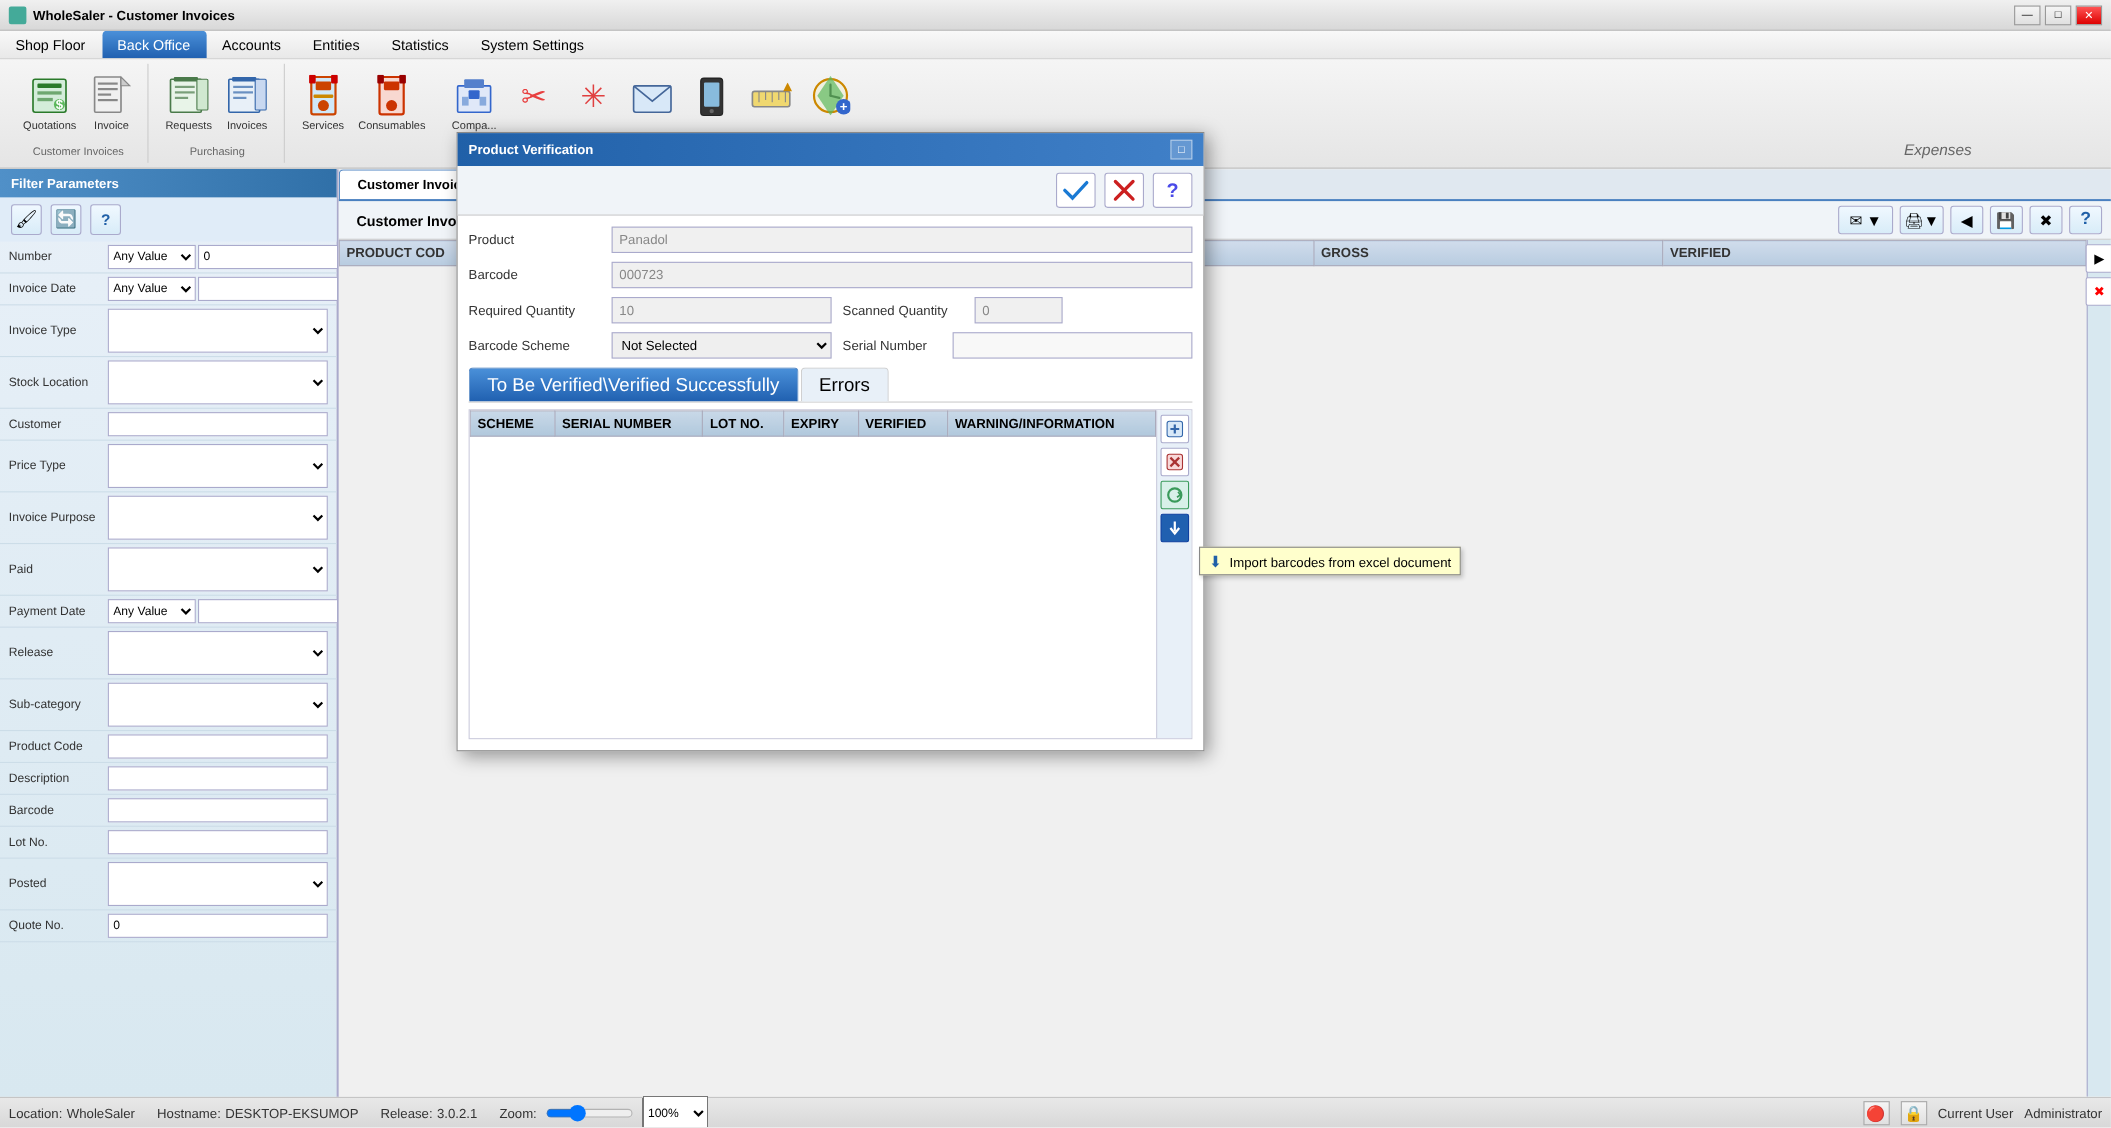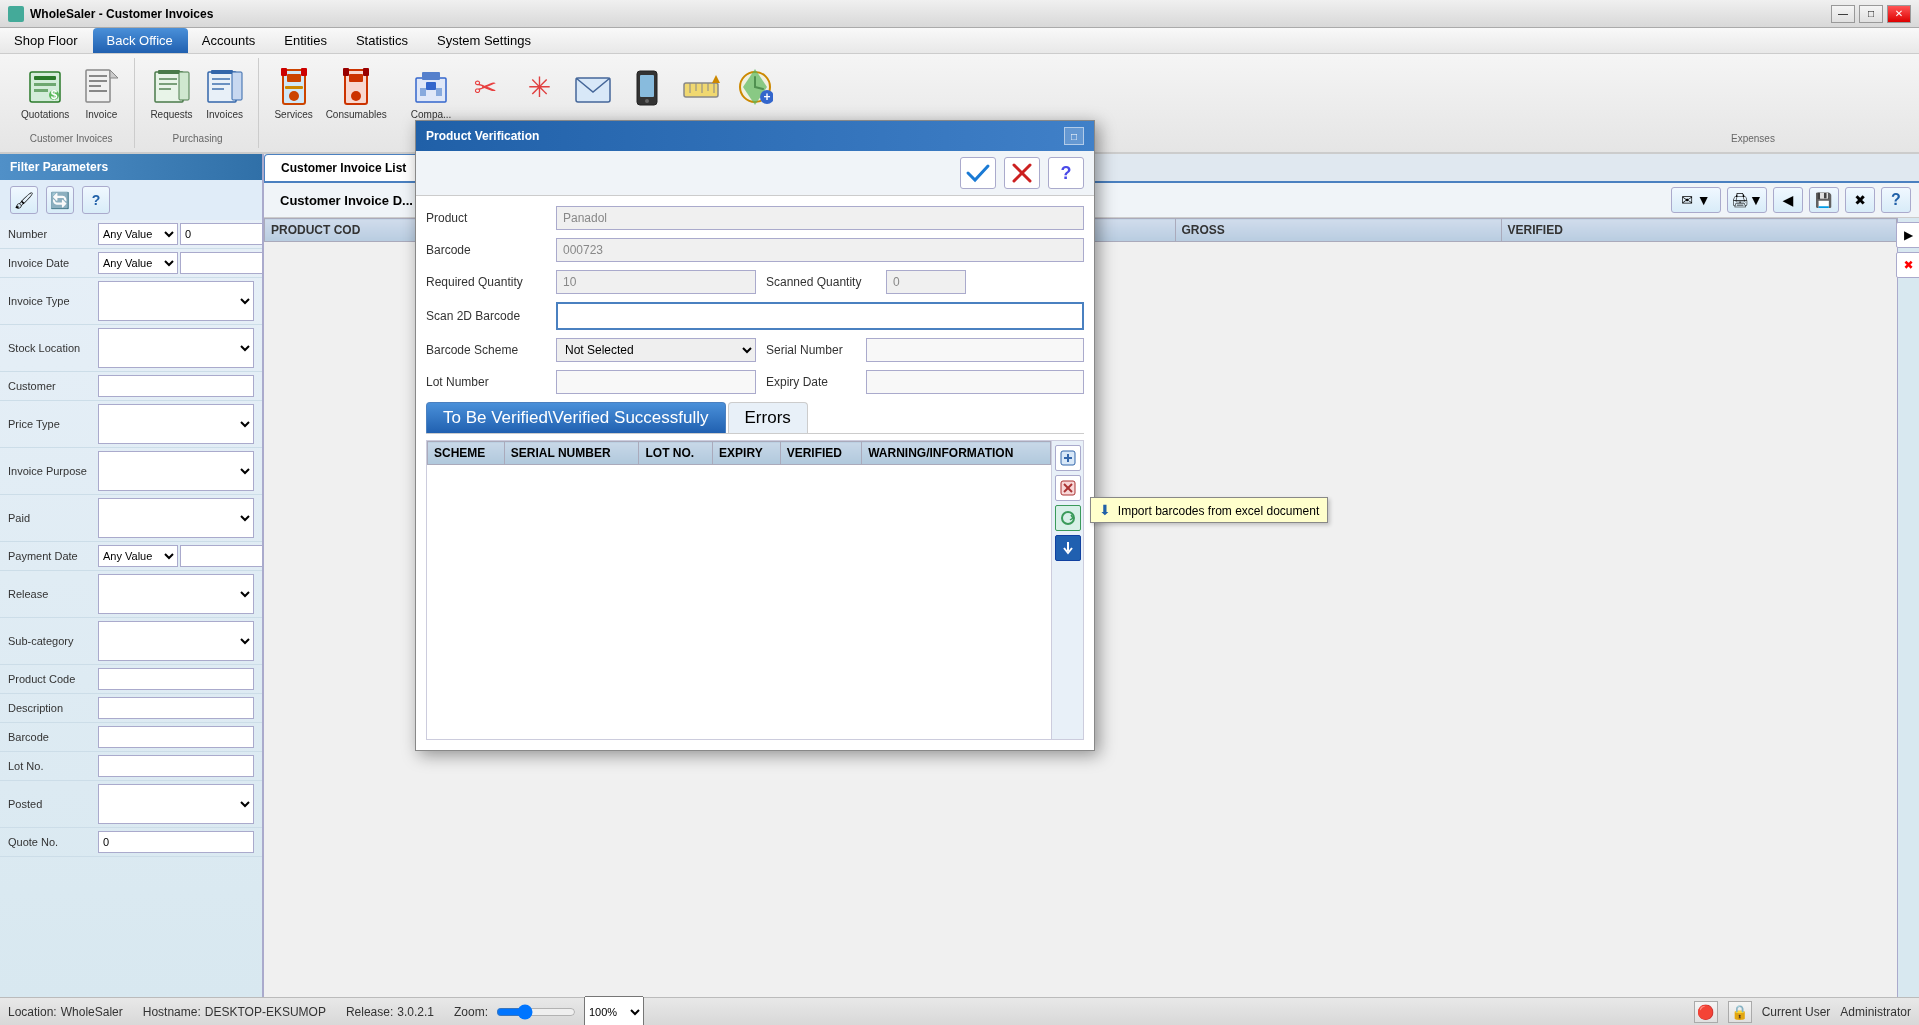--- a/index.html
+++ b/index.html
@@ -83,21 +83,21 @@
 
     
     .main-area {
       display: flex;
       height: calc(1025px - 28px - 26px - 100px - 28px);
       background: #f0f0f0;
     }
 
     
     .sidebar {
-      width: 264px;
+      width: 308px;
       background: linear-gradient(to bottom, #e8f0f8, #d8e8f0);
       border-right: 2px solid #aac;
       display: flex;
       flex-direction: column;
       overflow-y: auto;
     }
     .sidebar-title {
       background: linear-gradient(to right, #5090c8, #3070a8);
       color: white;
       padding: 6px 10px;
@@ -630,21 +630,21 @@
           <line x1="18" y1="18" x2="26" y2="20" stroke="#333" stroke-width="2" stroke-linecap="round"></line>
           <polygon points="18,0 30,18 18,36 6,18" fill="#5cb85c" opacity="0.7"></polygon>
           <circle cx="30" cy="28" r="7" fill="#3366cc"></circle>
           <text x="30" y="32" text-anchor="middle" fill="white" font-size="9" font-weight="bold">+</text>
         </svg>
       </div>
     </div>
   </div>
 
   <div style="width:0; position:relative;">
-    <span style="position:absolute; bottom: 4px; left:-180px; font-size:10px; color:#666; white-space:nowrap;">Expenses</span>
+    <span style="position:absolute; bottom: 4px; left:-180px; font-size:14px; color:#666; white-space:nowrap;font-style:italic;">Expenses</span>
   </div>
 </div>
 
 <div class="main-area">
 
   <div class="sidebar">
     <div class="sidebar-title">Filter Parameters</div>
     <div class="sidebar-actions">
       <button class="sidebar-action-btn" title="Clear">🖌</button>
       <button class="sidebar-action-btn" title="Refresh">🔄</button>
@@ -834,40 +834,30 @@
       <input class="modal-field-input readonly" type="text" value="000723" readonly="" style="">
     </div>
 
     <div class="modal-field-row">
       <span class="modal-field-label">Required Quantity</span>
       <input class="modal-field-input readonly" type="text" value="10" readonly="" style="max-width: 200px;">
       <span class="modal-field-label" style="margin-left: 10px; width: 120px;">Scanned Quantity</span>
       <input class="modal-field-input readonly" type="text" value="0" readonly="" style="max-width: 80px;">
     </div>
 
-    <div class="modal-field-row">
-      <span class="modal-field-label">Scan 2D Barcode</span>
-      <input class="modal-barcode-input" type="text" value="" style="">
-    </div>
 
     <div class="modal-field-row">
       <span class="modal-field-label">Barcode Scheme</span>
       <select class="modal-select" style="max-width: 200px;">
         <option>Not Selected</option>
       </select>
       <span class="modal-field-label" style="margin-left: 10px; width: 100px;">Serial Number</span>
       <input class="modal-field-input" type="text" value="" style="flex: 1 1 0%;">
     </div>
 
-    <div class="modal-field-row">
-      <span class="modal-field-label">Lot Number</span>
-      <input class="modal-field-input" type="text" value="" style="max-width: 200px;">
-      <span class="modal-field-label" style="margin-left: 10px; width: 100px;">Expiry Date</span>
-      <input class="modal-field-input" type="text" value="" style="flex: 1 1 0%;">
-    </div>
 
 
     <div class="modal-tabs">
       <div class="modal-tab active">To Be Verified\Verified Successfully</div>
       <div class="modal-tab">Errors</div>
     </div>
 
     <div class="verify-table-area">
       <div class="verify-table-content">
         <table class="verify-table">

